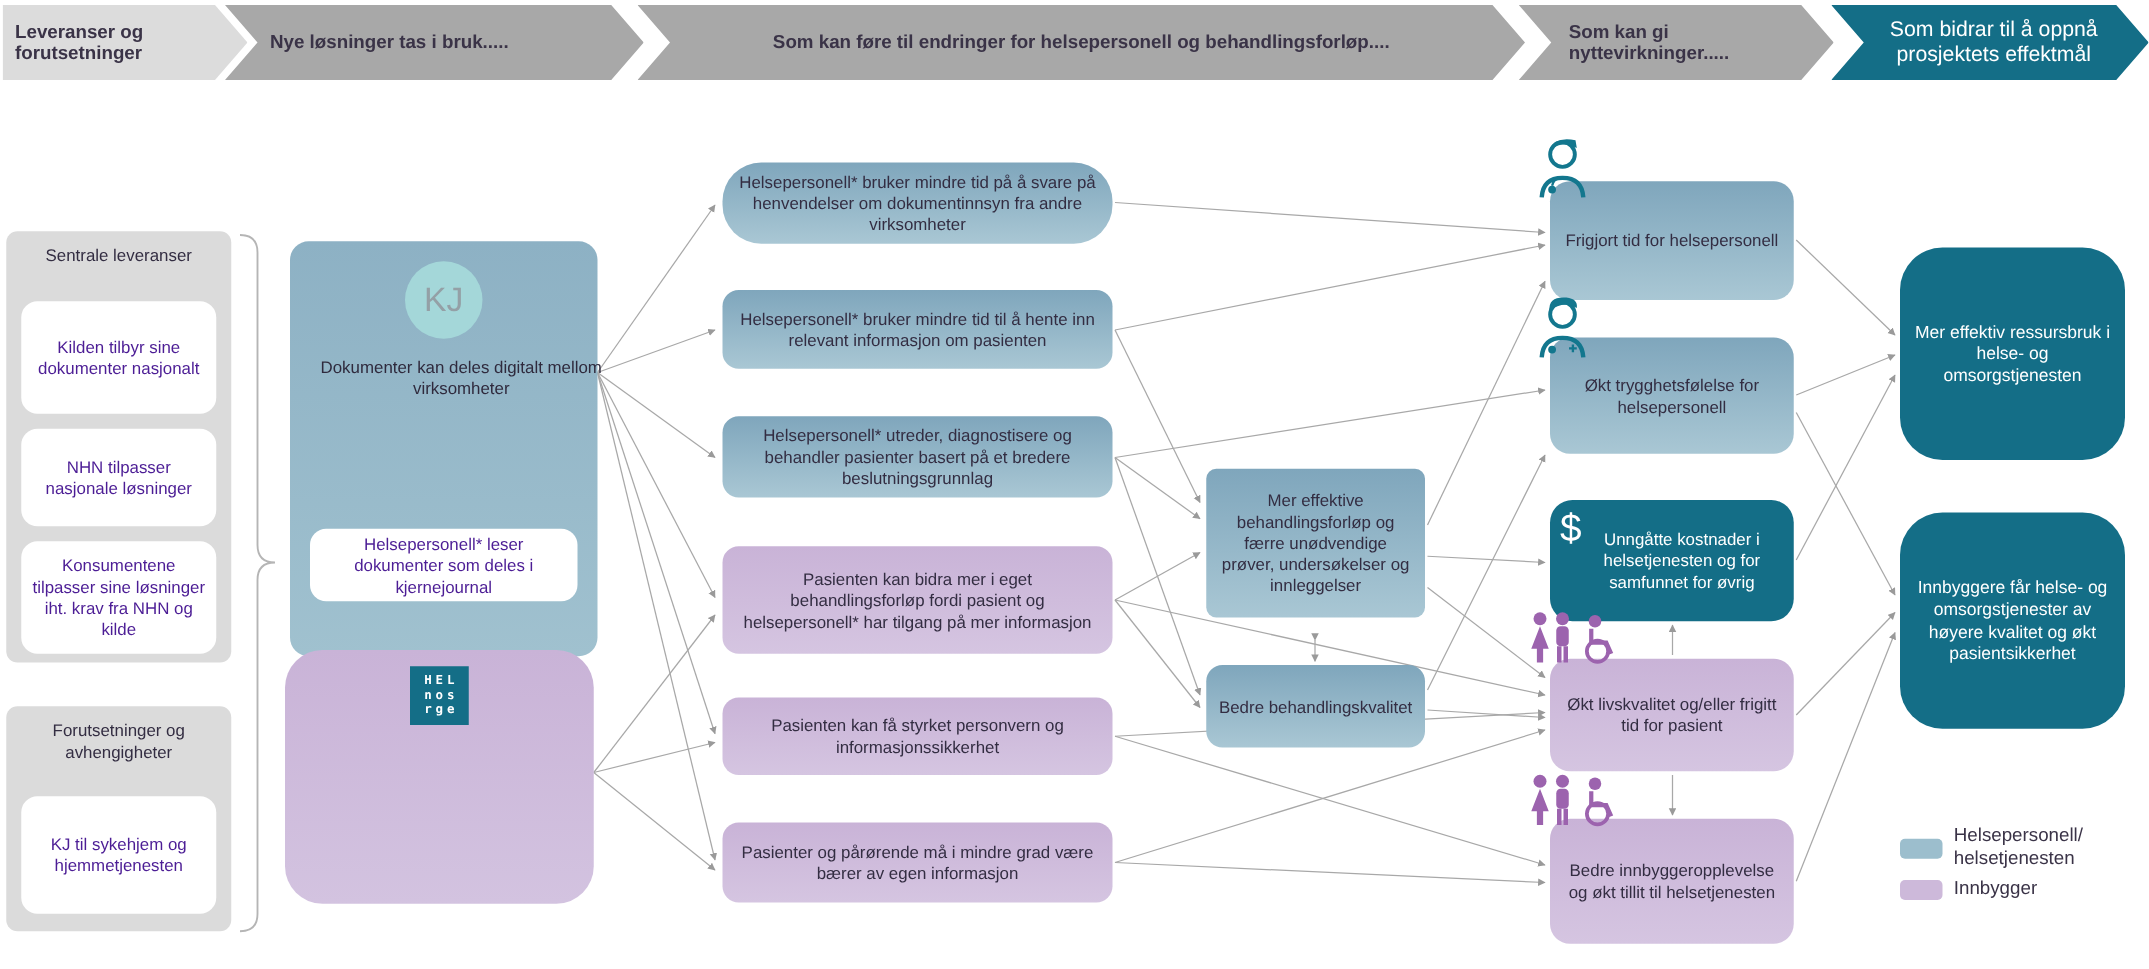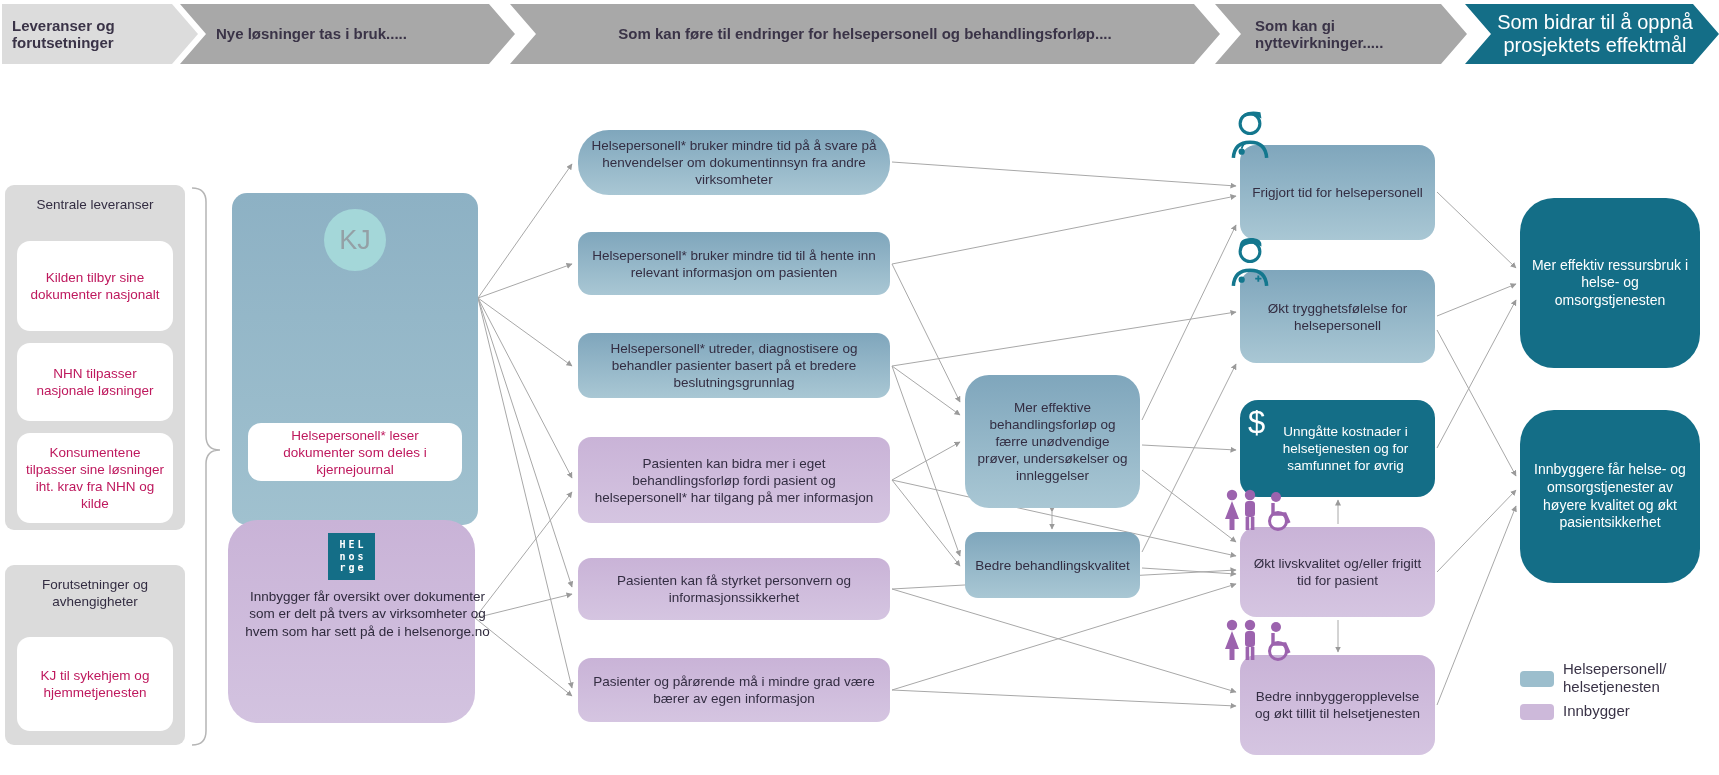--- a/index.html
+++ b/index.html
@@ -13,21 +13,21 @@
   .stage-last{background:#146e87;color:#fff;clip-path:polygon(0 0,calc(100% - 26px) 0,100% 50%,calc(100% - 26px) 100%,0 100%,26px 50%);}
   
   .box{position:absolute;box-sizing:border-box;display:flex;align-items:center;justify-content:center;
        text-align:center;font-size:13.5px;line-height:1.26;color:#332d42;padding:4px 10px;}
   .blue{background:linear-gradient(180deg,#7fa6bc,#a9c7d4);border-radius:13px;}
   .purple{background:linear-gradient(180deg,#c9b3d7,#d5c5e1);border-radius:13px;}
   .tealbox{background:#146e87;color:#fff;border-radius:18px;}
   .bigteal{background:#146e87;color:#fff;border-radius:34px;}
   .white-box{position:absolute;background:#fff;border-radius:13px;display:flex;align-items:center;
              justify-content:center;text-align:center;box-sizing:border-box;padding:4px 8px;
-             font-size:13.5px;line-height:1.26;color:#be185d;}
+             font-size:13.5px;line-height:1.26;color:#4c1d95;}
   
   .panel{position:absolute;background:#dbdbdb;border-radius:9px;font-size:13.5px;color:#332d42;}
   .panel-title{width:100%;text-align:center;padding-top:12px;line-height:1.25;}
   
   .kj-box{position:absolute;left:232px;top:193px;width:246px;height:332px;
           background:linear-gradient(180deg,#8db1c4,#a0c1cf);border-radius:15px;}
   .kj-circle{position:absolute;left:92px;top:16px;width:62px;height:62px;border-radius:50%;
              background:#a4d7d9;display:flex;align-items:center;justify-content:center;
              font-size:27px;font-weight:300;color:#94a0a6;letter-spacing:0px;}
   .hn-box{position:absolute;left:228px;top:520px;width:247px;height:203px;border-radius:30px;
@@ -106,60 +106,60 @@
   </div>
   <div class="stage stage-mid" style="left:180px;width:335px;padding-left:36px;">
     <span>Nye løsninger tas i bruk.....</span>
   </div>
   <div class="stage stage-mid" style="left:510px;width:710px;justify-content:center;padding:0 40px;">
     <span>Som kan føre til endringer for helsepersonell og behandlingsforløp....</span>
   </div>
   <div class="stage stage-mid" style="left:1215px;width:252px;padding-left:40px;padding-right:30px;">
     <span>Som kan gi nyttevirkninger.....</span>
   </div>
-  <div class="stage stage-last" style="left:1465px;width:254px;justify-content:center;text-align:center;padding-left:32px;padding-right:26px;font-weight:normal;font-size:20px;">
+  <div class="stage stage-last" style="left:1465px;width:254px;justify-content:center;text-align:center;padding-left:32px;padding-right:26px;font-weight:normal;font-size:17px;">
     <span>Som bidrar til å oppnå prosjektets effektmål</span>
   </div>
 
   <div class="panel" style="left:5px;top:185px;width:180px;height:345px;">
     <div class="panel-title">Sentrale leveranser</div>
     <div class="white-box" style="left:12px;top:56px;width:156px;height:90px;">Kilden tilbyr sine dokumenter nasjonalt</div>
     <div class="white-box" style="left:12px;top:158px;width:156px;height:78px;">NHN tilpasser nasjonale løsninger</div>
     <div class="white-box" style="left:12px;top:248px;width:156px;height:90px;">Konsumentene tilpasser sine løsninger iht. krav fra NHN og kilde</div>
   </div>
 
   <div class="panel" style="left:5px;top:565px;width:180px;height:180px;">
     <div class="panel-title">Forutsetninger og avhengigheter</div>
     <div class="white-box" style="left:12px;top:72px;width:156px;height:94px;">KJ til sykehjem og hjemmetjenesten</div>
   </div>
 
   <div class="kj-box">
     <div class="kj-circle">
       <span>KJ</span>
     </div>
+    <div class="sol-text" style="top:92px;padding:0 14px;">Dokumenter kan deles digitalt mellom virksomheter</div>
     <div class="white-box" style="left:16px;top:230px;width:214px;height:58px;">Helsepersonell* leser dokumenter som deles i kjernejournal</div>
   </div>
 
   <div class="hn-box">
     <div class="hn-logo">
       <span>HEL</span>
       <span>nos</span>
       <span>rge</span>
     </div>
-    <div class="sol-text" style="top:68px;padding:0 16px;">Innbygger får oversikt over dokumenter som er delt på tvers av virksomheter og hvem som har sett på de i helsenorge.no</div>
   </div>
 
   <div class="box blue" style="left:578px;top:130px;width:312px;height:65px;border-radius:31px;">Helsepersonell* bruker mindre tid på å svare på henvendelser om dokumentinnsyn fra andre virksomheter</div>
   <div class="box blue" style="left:578px;top:232px;width:312px;height:63px;">Helsepersonell* bruker mindre tid til å hente inn relevant informasjon om pasienten</div>
   <div class="box blue" style="left:578px;top:333px;width:312px;height:65px;">Helsepersonell* utreder, diagnostisere og behandler pasienter basert på et bredere beslutningsgrunnlag</div>
   <div class="box purple" style="left:578px;top:437px;width:312px;height:86px;">Pasienten kan bidra mer i eget behandlingsforløp fordi pasient og helsepersonell* har tilgang på mer informasjon</div>
   <div class="box purple" style="left:578px;top:558px;width:312px;height:62px;">Pasienten kan få styrket personvern og informasjonssikkerhet</div>
   <div class="box purple" style="left:578px;top:658px;width:312px;height:64px;">Pasienter og pårørende må i mindre grad være bærer av egen informasjon</div>
 
-  <div class="box blue" style="left:965px;top:375px;width:175px;height:133px;border-radius:24px;">Mer effektive behandlingsforløp og færre unødvendige prøver, undersøkelser og innleggelser</div>
+  <div class="box blue" style="left:965px;top:375px;width:175px;height:119px;border-radius:8px;">Mer effektive behandlingsforløp og færre unødvendige prøver, undersøkelser og innleggelser</div>
   <div class="box blue" style="left:965px;top:532px;width:175px;height:66px;">Bedre behandlingskvalitet</div>
 
   <div class="box blue" style="left:1240px;top:145px;width:195px;height:95px;border-radius:16px;">Frigjort tid for helsepersonell</div>
   <svg class="icon" style="left:1224px;top:108px;" width="52" height="52" viewBox="0 0 50 50">
     <circle cx="25" cy="15" r="9.5" fill="none" stroke="#13778e" stroke-width="3"></circle>
     <path d="M15 11 q4 -10 20 -7 l1 6 q-10 -6 -21 1 z" fill="#13778e"></path>
     <path d="M9 48 q1 -15 16 -15 q15 0 16 15" fill="none" stroke="#13778e" stroke-width="3.4"></path>
     <circle cx="17" cy="42" r="3" fill="#13778e"></circle>
     <path d="M17 39 q1 -5 6 -6" stroke="#13778e" stroke-width="1.8" fill="none"></path>
   </svg>

